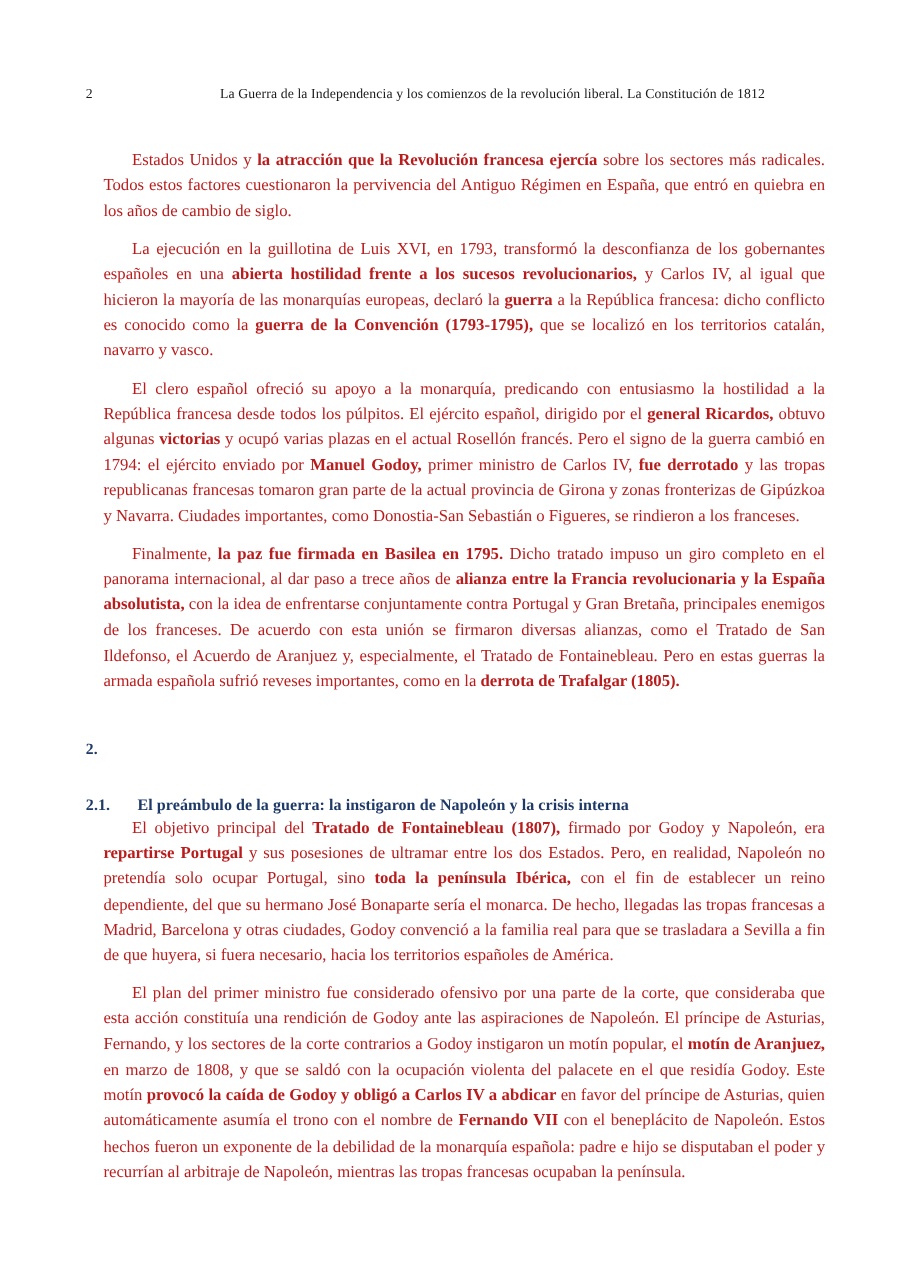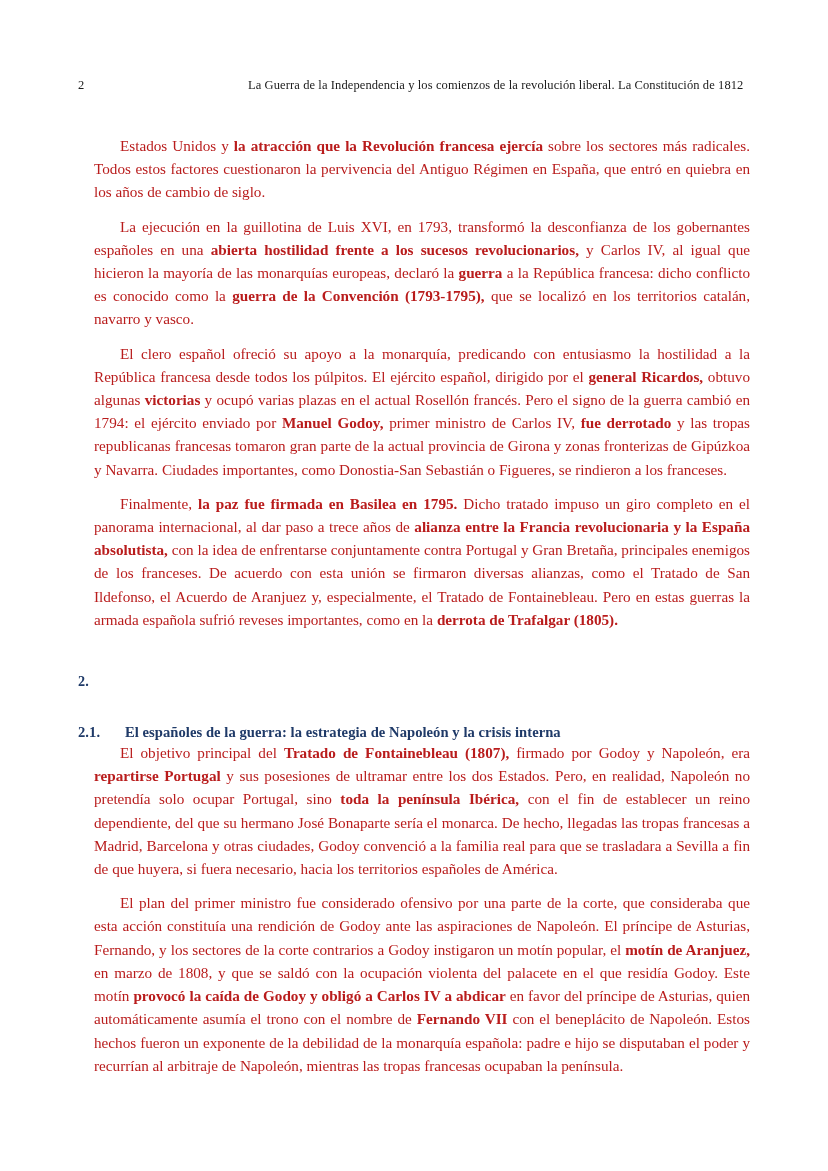--- a/index.html
+++ b/index.html
@@ -41,21 +41,20 @@
   }
   .running-header .folio {
     width: 122px;
     flex: 0 0 122px;
     font-size: 12.5px;
   }
   .running-header .run-title {
     flex: 1 1 auto;
     white-space: nowrap;
     font-size: 12.5px;
-    margin-left: 48px;
   }
 
   
   .content {
     position: absolute;
     left: 78px;
     top: 134px;
     width: 672px;
   }
 
@@ -147,21 +146,21 @@
 
     <div class="sec-1-wrap">
       <h2 class="heading-1">
         <span class="num">2.</span>
       </h2>
     </div>
 
     <div class="sec-2-wrap">
       <h3 class="heading-2">
         <span class="num">2.1.</span>
-        <span class="label">El españoles de la guerra: la estrategia de Napoleón y la crisis interna</span>
+        <span class="label">El preámbulo de la guerra: la instigaron de Napoleón y la crisis interna</span>
       </h3>
     </div>
 
     <p class="para after-heading-2">
       <span>El objetivo principal del </span><b>Tratado de Fontainebleau (1807),</b><span> firmado por Godoy y Napoleón, era </span><b>repartirse Portugal</b><span> y sus posesiones de ultramar entre los dos Estados. Pero, en realidad, Napoleón no pretendía solo ocupar Portugal, sino </span><b>toda la península Ibérica,</b><span> con el fin de establecer un reino dependiente, del que su hermano José Bonaparte sería el monarca. De hecho, llegadas las tropas francesas a Madrid, Barcelona y otras ciudades, Godoy convenció a la familia real para que se trasladara a Sevilla a fin de que huyera, si fuera necesario, hacia los territorios españoles de América.</span>
     </p>
 
     <p class="para">
       <span>El plan del primer ministro fue considerado ofensivo por una parte de la corte, que consideraba que esta acción constituía una rendición de Godoy ante las aspiraciones de Napoleón. El príncipe de Asturias, Fernando, y los sectores de la corte contrarios a Godoy instigaron un motín popular, el </span><b>motín de Aranjuez,</b><span> en marzo de 1808, y que se saldó con la ocupación violenta del palacete en el que residía Godoy. Este motín </span><b>provocó la caída de Godoy y obligó a Carlos IV a abdicar</b><span> en favor del príncipe de Asturias, quien automáticamente asumía el trono con el nombre de </span><b>Fernando VII</b><span> con el beneplácito de Napoleón. Estos hechos fueron un exponente de la debilidad de la monarquía española: padre e hijo se disputaban el poder y recurrían al arbitraje de Napoleón, mientras las tropas francesas ocupaban la península.</span>
     </p>

